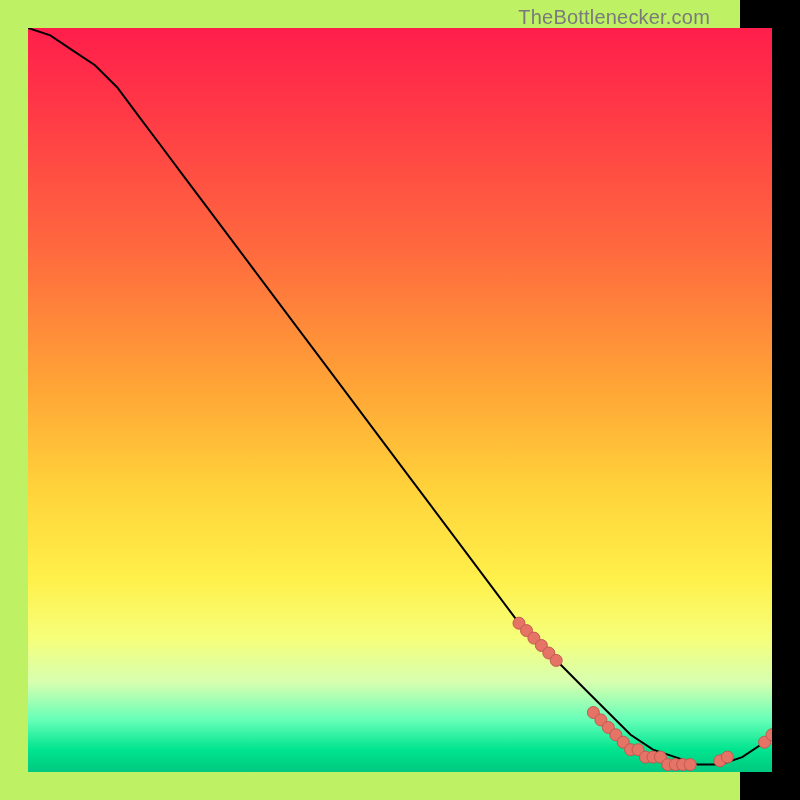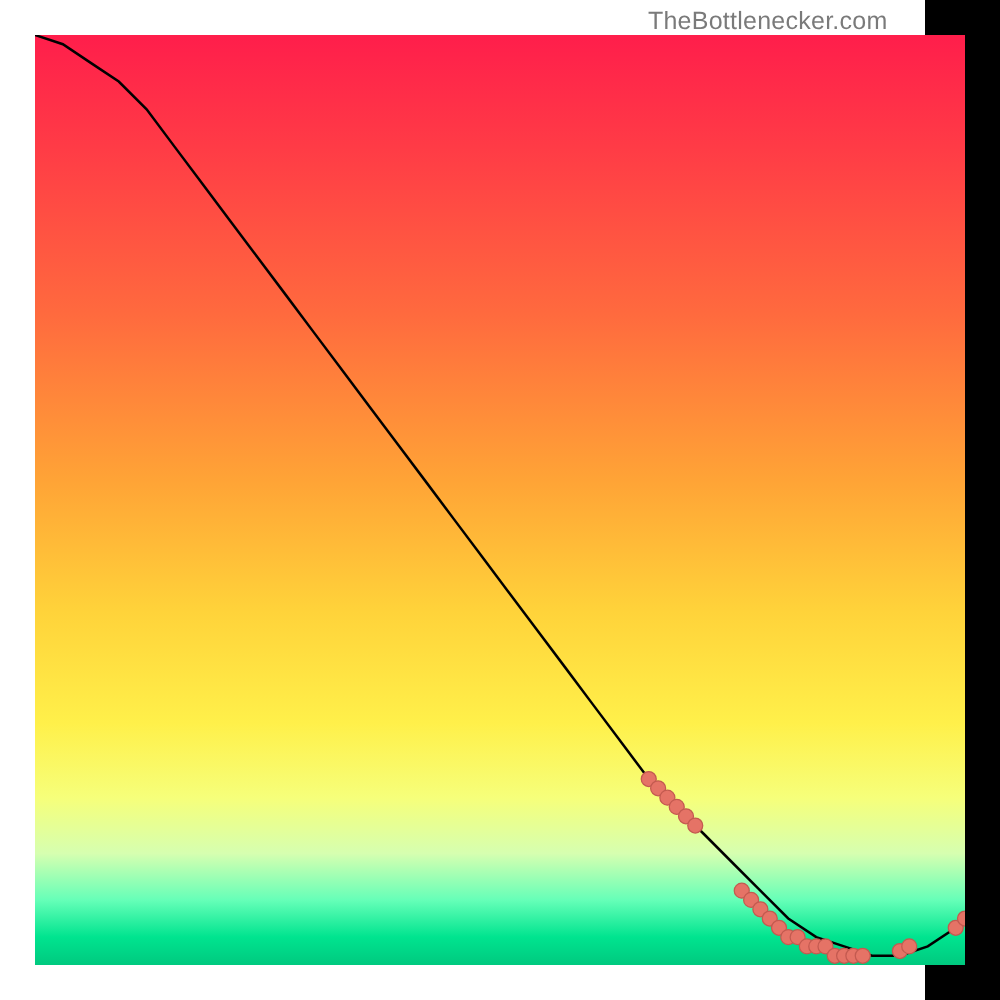--- a/index.html
+++ b/index.html
@@ -8,21 +8,21 @@
     width: 800px;
     height: 800px;
     overflow: hidden;
     background: #000;
     font-family: Arial, Helvetica, sans-serif;
   }
   .chart-frame {
     position: relative;
     width: 740px;
     height: 800px;
-    background: #ffffff;
+    background: #bef264;
   }
   .plot-area {
     position: absolute;
     left: 28px;
     top: 28px;
     width: 744px;
     height: 744px;
     overflow: hidden;
   }
   .gradient {

